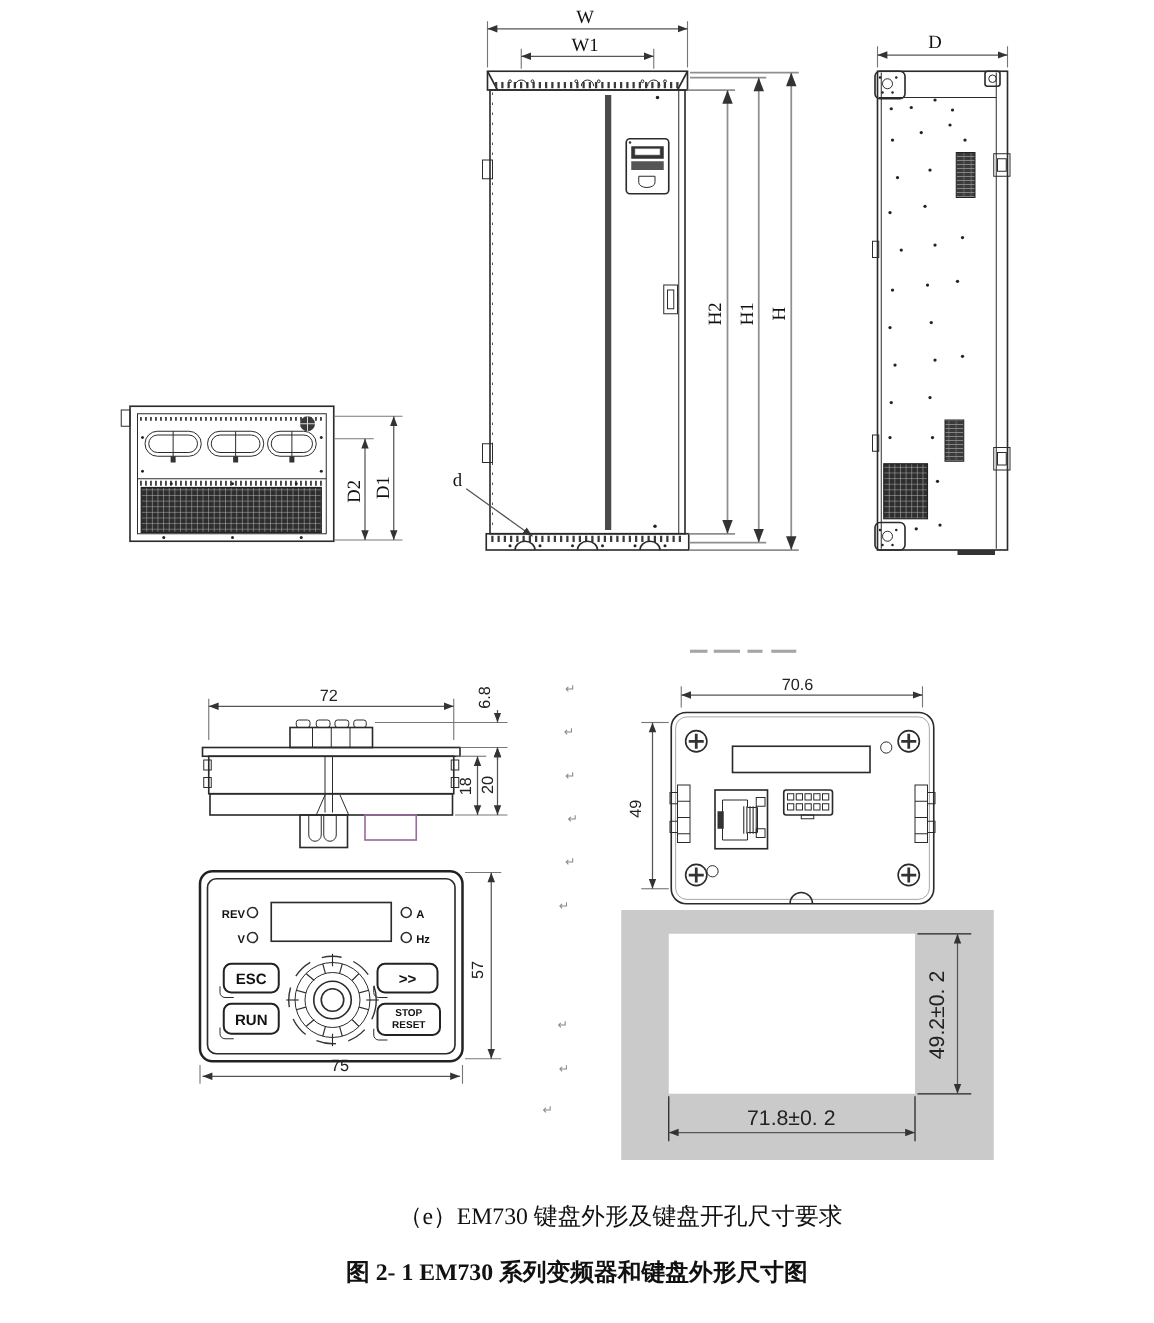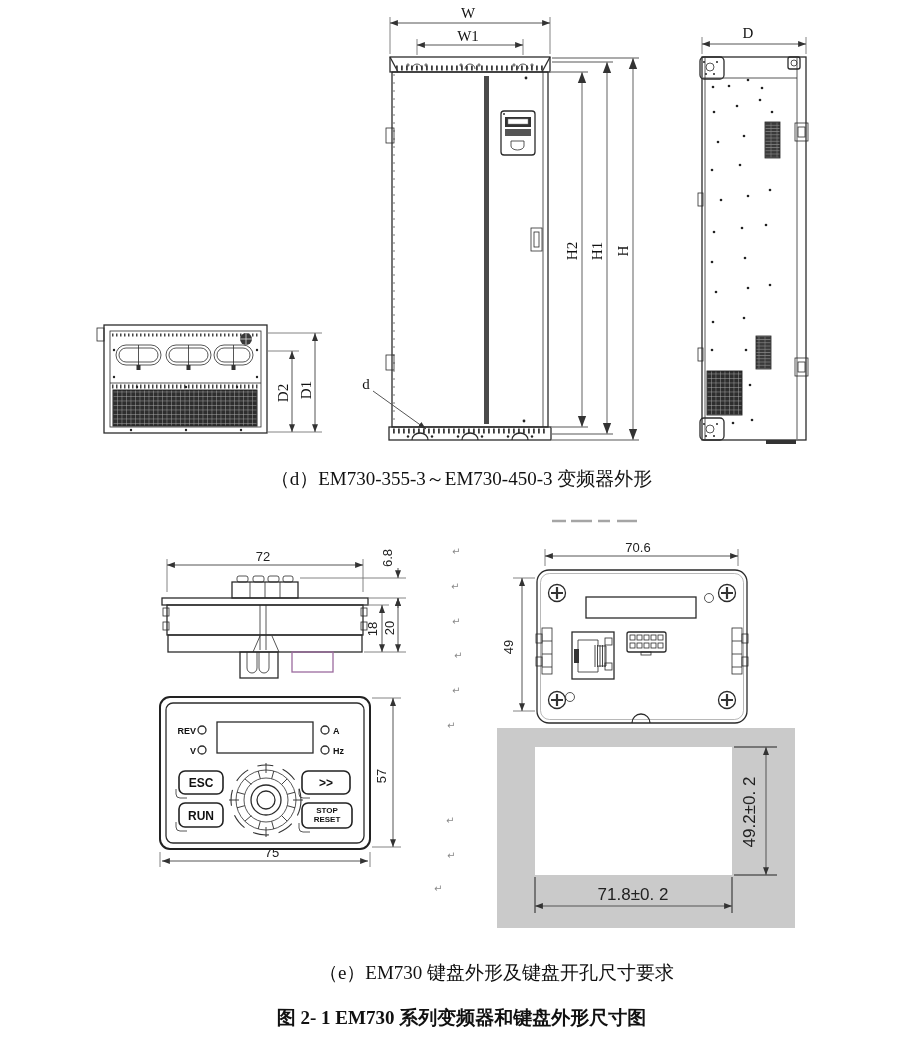--- a/index.html
+++ b/index.html
@@ -490,21 +490,20 @@
 
   <g>
     <line x1="734" y1="747" x2="777" y2="747" stroke="#222" stroke-width="1"></line>
     <line x1="734" y1="875" x2="777" y2="875" stroke="#222" stroke-width="1"></line>
     <line x1="766" y1="747" x2="766" y2="875" class="dim" stroke="#222" marker-start="url(#arr)" marker-end="url(#arr)"></line>
     <text x="755" y="812" text-anchor="middle" transform="rotate(-90 755 812)" class="tbig">49.2±0. 2</text>
   </g>
 </g>
 </svg>
 
-<div class="cap" style="top:466px;">（d）EM730-355-3～EM730-450-3 变频器外形</div>
 <div class="cap" style="top:960px;padding-left:35px;">（e）EM730 键盘外形及键盘开孔尺寸要求</div>
 <div class="cap" style="top:1005px;font-weight:bold;">图 2- 1 EM730 系列变频器和键盘外形尺寸图</div>
 
 <div>
       <span class="ret-mark" style="left: 452px; top: 546px;">↵</span>
       <span class="ret-mark" style="left: 451px; top: 581px;">↵</span>
       <span class="ret-mark" style="left: 452px; top: 616px;">↵</span>
       <span class="ret-mark" style="left: 454px; top: 650px;">↵</span>
       <span class="ret-mark" style="left: 452px; top: 685px;">↵</span>
       <span class="ret-mark" style="left: 447px; top: 720px;">↵</span>

